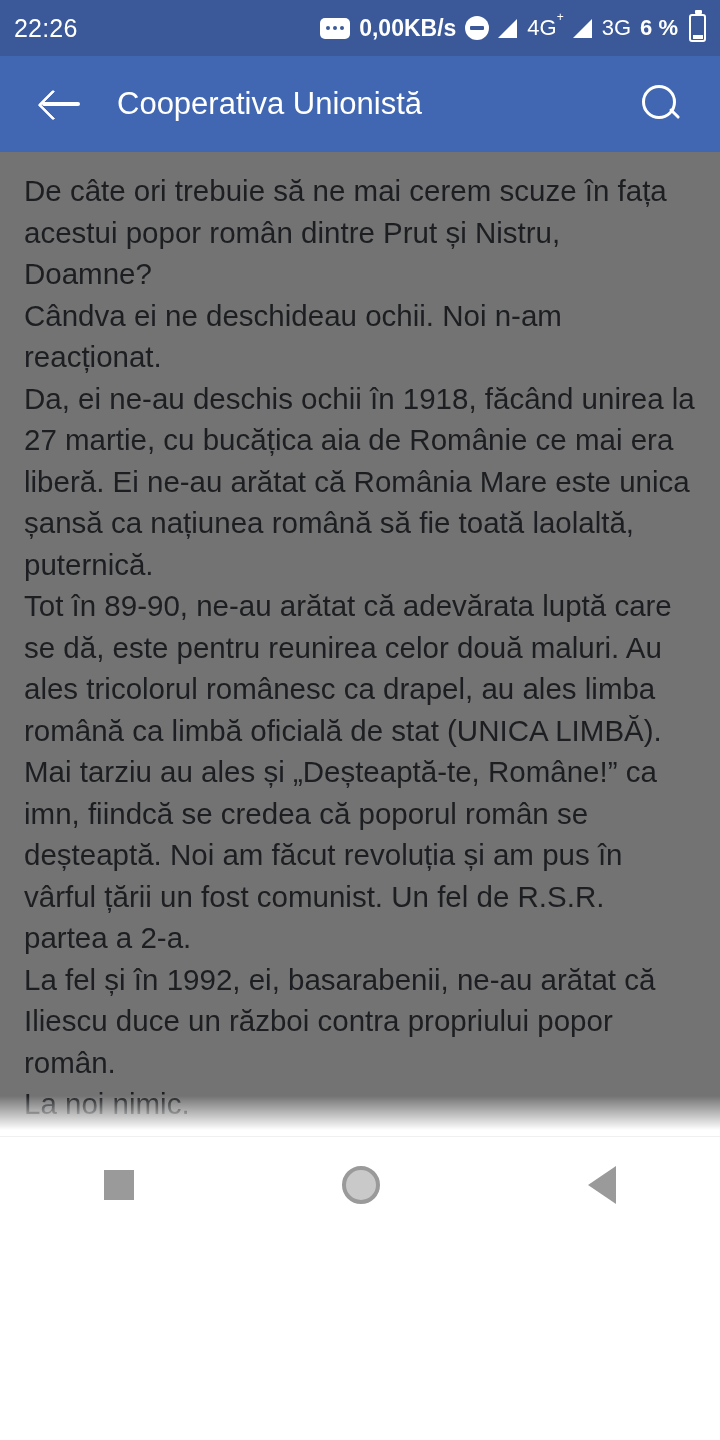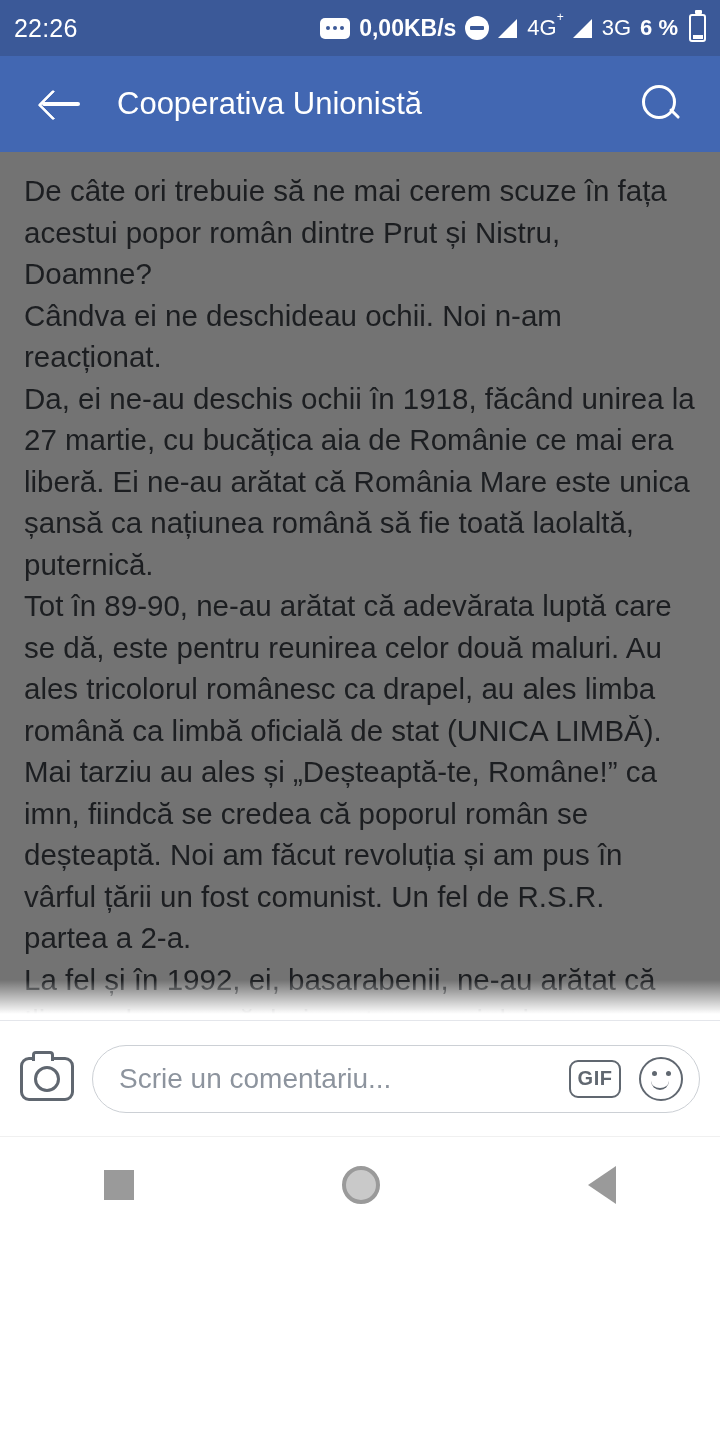--- a/index.html
+++ b/index.html
@@ -319,28 +319,20 @@
 Da, ei ne-au deschis ochii în 1918, făcând unirea la 27 martie, cu bucățica aia de Românie ce mai era liberă. Ei ne-au arătat că România Mare este unica șansă ca națiunea română să fie toată laolaltă, puternică.
 Tot în 89-90, ne-au arătat că adevărata luptă care se dă, este pentru reunirea celor două maluri. Au ales tricolorul românesc ca drapel, au ales limba română ca limbă oficială de stat (UNICA LIMBĂ). Mai tarziu au ales și „Deșteaptă-te, Române!” ca imn, fiindcă se credea că poporul român se deșteaptă. Noi am făcut revoluția și am pus în vârful țării un fost comunist. Un fel de R.S.R. partea a 2-a.
 La fel și în 1992, ei, basarabenii, ne-au arătat că Iliescu duce un război contra propriului popor român.
 La noi nimic.
 Acum să ne înfuriem noi pe ei, că 30% din electoratul Moldovei alege cu Rusia?
 
 Istoria este ca un boomerang. Ai grijă ce</div>
     <div class="fade-bottom"></div>
   </div>
 
-  <div class="comment-bar">
-    <span class="camera-icon"></span>
-    <div class="comment-field">
-      <span class="comment-placeholder">Scrie un comentariu...</span>
-      <span class="gif-icon">GIF</span>
-      <span class="emoji-icon"></span>
-    </div>
-  </div>
 
   <div class="nav-bar">
     <span class="nav-square"></span>
     <span class="nav-circle"></span>
     <span class="nav-triangle"></span>
   </div>
 
 </div>
 
 </body></html>

